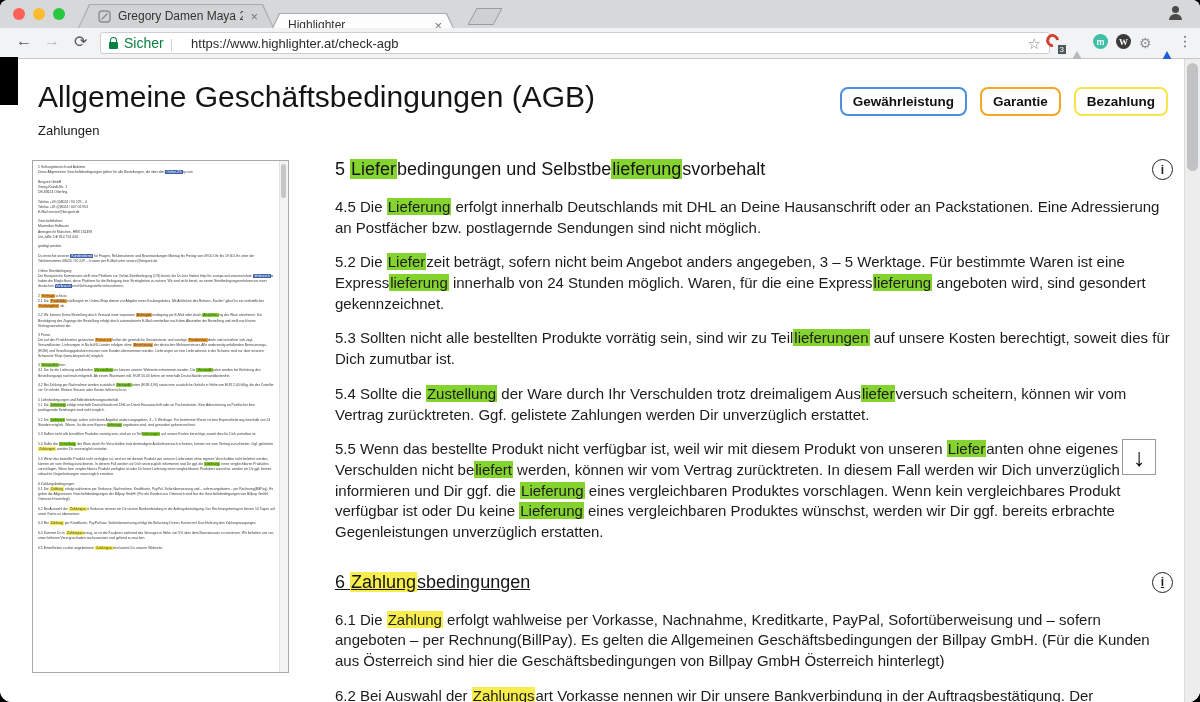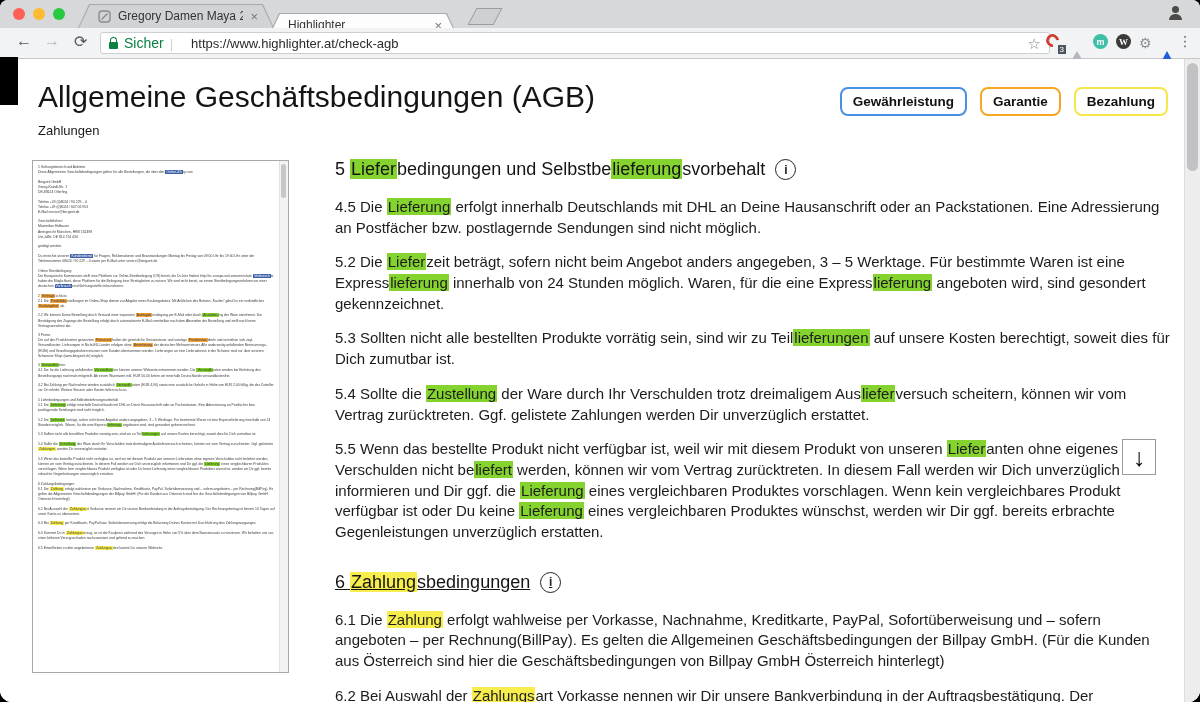--- a/index.html
+++ b/index.html
@@ -70,21 +70,21 @@
     font-size:13.5px;font-weight:bold;color:#111;font-family:"Liberation Sans",sans-serif;}
 
   .minidoc{position:absolute;left:32px;top:101px;width:257px;height:513px;border:1px solid #a8a8a8;
     background:#fff;box-sizing:border-box;overflow:hidden;}
   .minidoc-inner{padding:4px 12px 4px 5px;}
   .mini-p{font-size:3.4px;line-height:1.5;color:#3a3a3a;margin-bottom:4.5px;white-space:pre-wrap;}
   .mini-scrollbar{position:absolute;right:0;top:0;width:8px;height:100%;background:#f3f3f3;border-left:1px solid #e2e2e2;}
   .mini-scroll-thumb{position:absolute;left:1px;top:3px;width:5px;height:34px;background:#c6c6c6;border-radius:3px;}
 
   .main-col{position:absolute;left:335px;top:100px;width:838px;}
-  .sec-heading{font-size:18px;color:#141414;margin:0 0 17px;display:flex;align-items:center;gap:10px;}
+  .sec-heading{font-size:18px;color:#141414;margin:0 0 17px;display:flex;align-items:center;gap:20px;justify-content:space-between;}
   .para + .sec-heading{margin-top:29px;text-decoration:underline;}
   .para{font-size:15px;line-height:1.38;color:#1c1c1c;margin:0 0 14px;}
   .info-icon{display:inline-flex;align-items:center;justify-content:center;width:19px;height:19px;
     border:1.7px solid #222;border-radius:50%;font-size:12px;font-weight:bold;color:#222;flex:0 0 19px;}
   .hl{padding:0 1px;}
   .hl-g{background:#85d32f;}
   .hl-y{background:#f7ee4d;}
   .hl-o{background:#f2a33c;}
   .hl-b{background:#3d5fa8;color:#fff;}
   .dl-btn{position:absolute;right:44px;top:380px;width:32px;height:34px;border:1px solid #9a9a9a;

